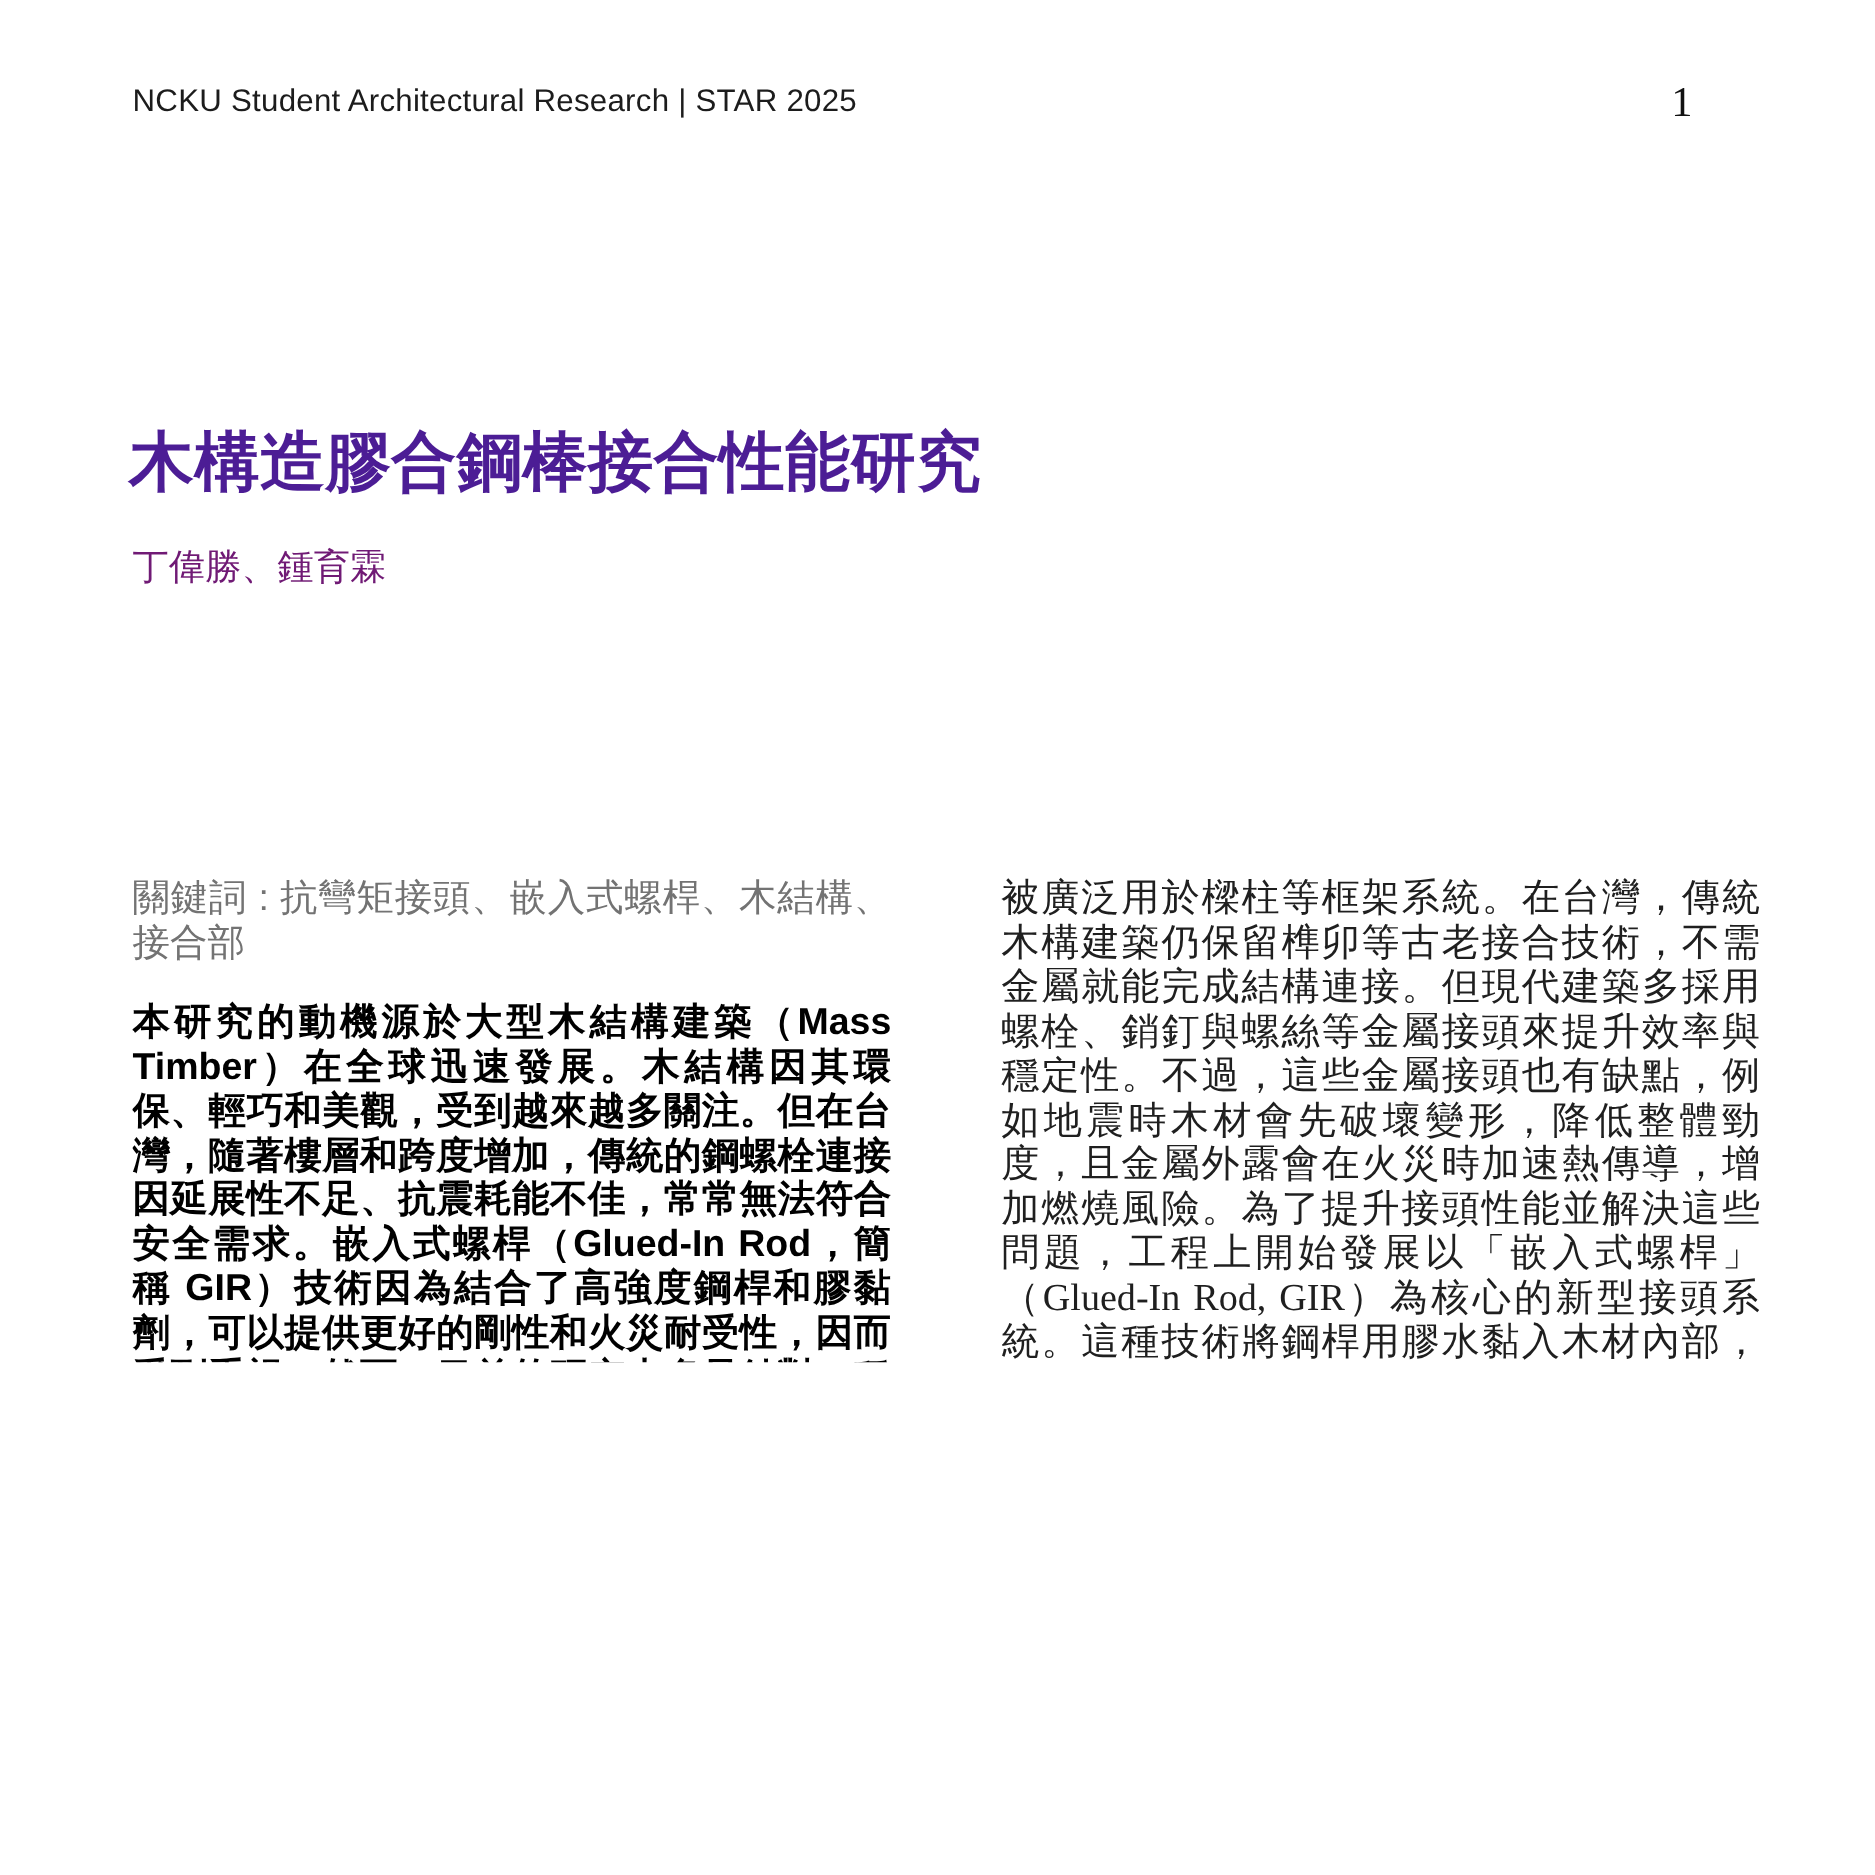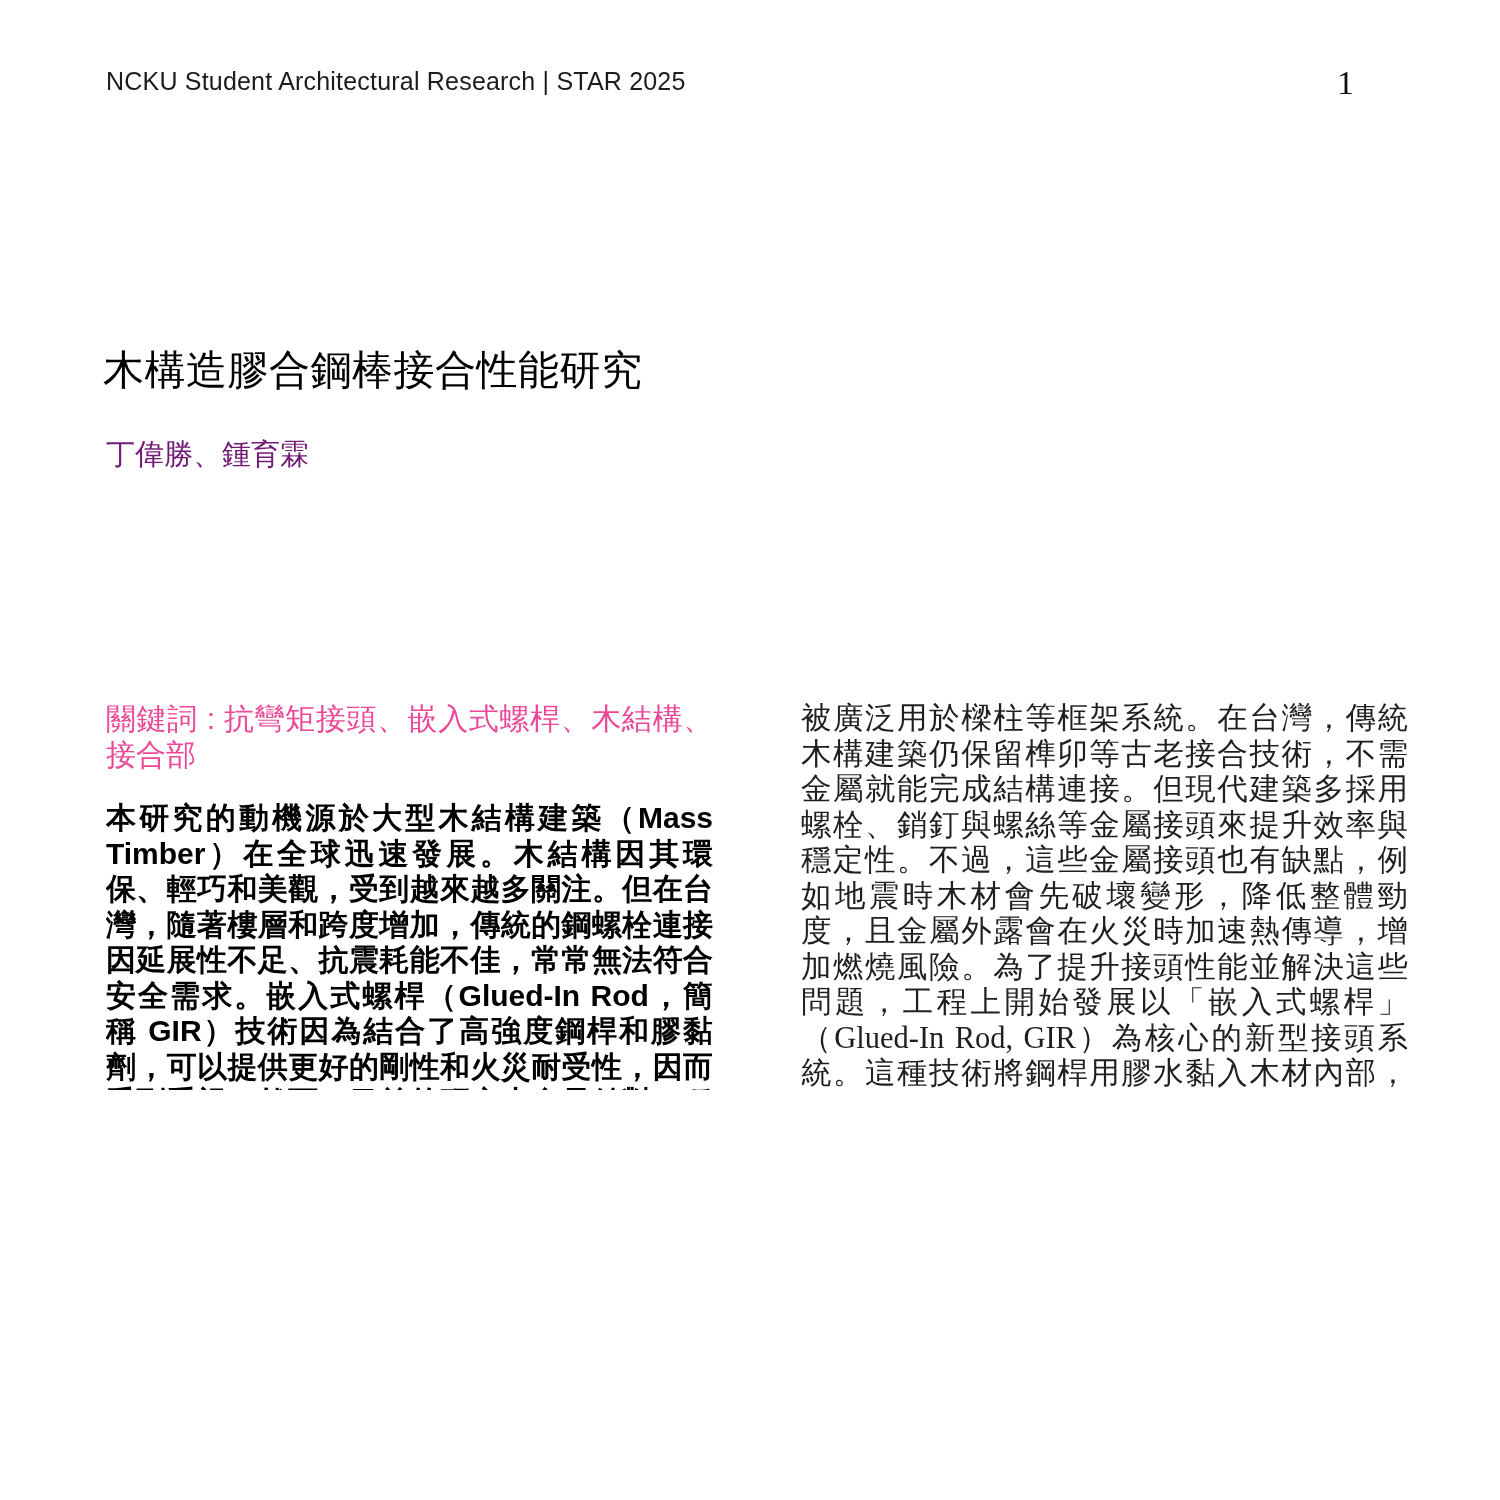--- a/index.html
+++ b/index.html
@@ -35,24 +35,24 @@
     font-family: "Liberation Serif", serif;
     font-size: 34px;
     line-height: 34px;
     color: #111111;
   }
   .title {
     position: absolute;
     left: 103px;
     top: 328px;
     margin: 0;
-    font-size: 41px;
+    font-size: 52px;
     line-height: 84px;
-    font-weight: 400;
-    color: #000000;
+    font-weight: 700;
+    color: #4c1d95;
     letter-spacing: 0.5px;
     white-space: nowrap;
   }
   .authors {
     position: absolute;
     left: 106px;
     top: 436px;
     font-size: 29px;
     line-height: 36px;
     color: #701a75;
@@ -69,21 +69,21 @@
   }
   .col {
     width: 607px;
     flex: 0 0 607px;
   }
   .keywords {
     margin: 0 0 28px 0;
     font-size: 30px;
     line-height: 35.5px;
     font-weight: 400;
-    color: #ec4899;
+    color: #737373;
     text-align: justify;
   }
   .abstract {
     margin: 0;
     font-size: 30px;
     line-height: 35.5px;
     font-weight: 700;
     color: #000000;
     text-align: justify;
   }

